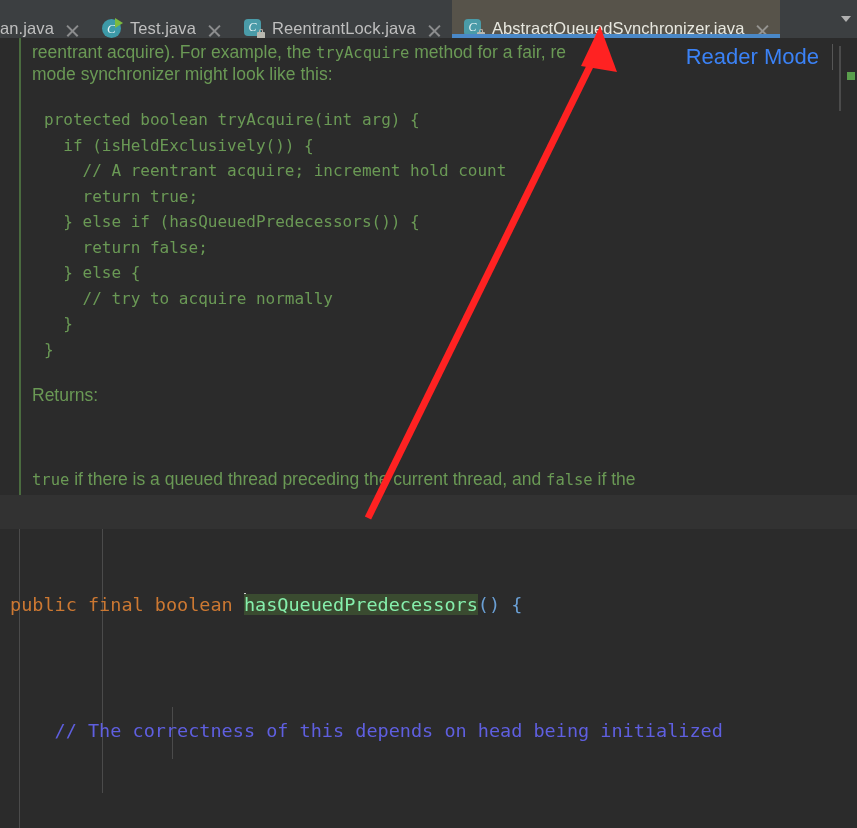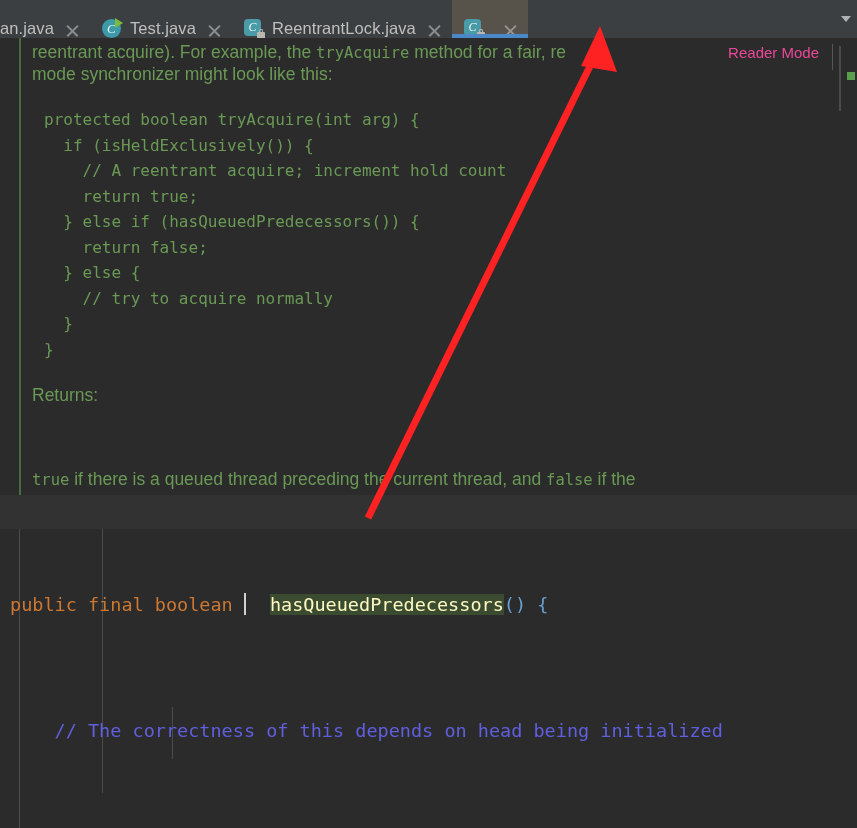--- a/index.html
+++ b/index.html
@@ -245,23 +245,22 @@
   }
   .code .ln { display: block; height: 31px; padding-left: 10px; }
   .code .ln.sig { height: 34px; line-height: 34px; }
 
   .kw      { color: #cc7832; }
   .cmt     { color: #5f5fe0; }
   .paren   { color: #6a9fd4; }
 
   .sel-name {
     background: #3a4b30;
-    color: #fef9c3;
-    position: relative;
-    margin-left: 26px;
+    color: #86efac;
+    position: relative;
   }
   .caret {
     display: inline-block;
     width: 2px;
     height: 22px;
     background: #d0d0d0;
     vertical-align: -4px;
     margin-right: -2px;
   }
 
@@ -276,22 +275,22 @@
   .right-green-mark {
     position: absolute;
     right: 2px; top: 72px;
     width: 8px; height: 8px;
     background: #5a9e4c;
     z-index: 4;
   }
   .reader-mode {
     position: absolute;
     top: 44px; right: 38px;
-    font-size: 15px;
-    color: #ec4899;
+    font-size: 22px;
+    color: #3b82f6;
     z-index: 6;
     white-space: nowrap;
     margin-left: 40px;
   }
   .reader-divider {
     position: absolute;
     top: 44px; right: 24px;
     width: 1px; height: 26px;
     background: #565656;
     z-index: 6;
@@ -331,20 +330,21 @@
     </span>
     <span class="tab-label">ReentrantLock.java</span>
     <span class="tab-close"></span>
   </div>
 
   <div class="tab active">
     <span class="tab-icon">
       <span class="ic-class">C</span>
         <span class="ic-lock"></span>
     </span>
+    <span class="tab-label">AbstractQueuedSynchronizer.java</span>
     <span class="tab-close"></span>
   </div>
 
   <div class="tabbar-overflow">
     <span class="chev-down"></span>
   </div>
 </div>
 
 <div class="docpanel">
   <div class="doc-leftbar"></div>

